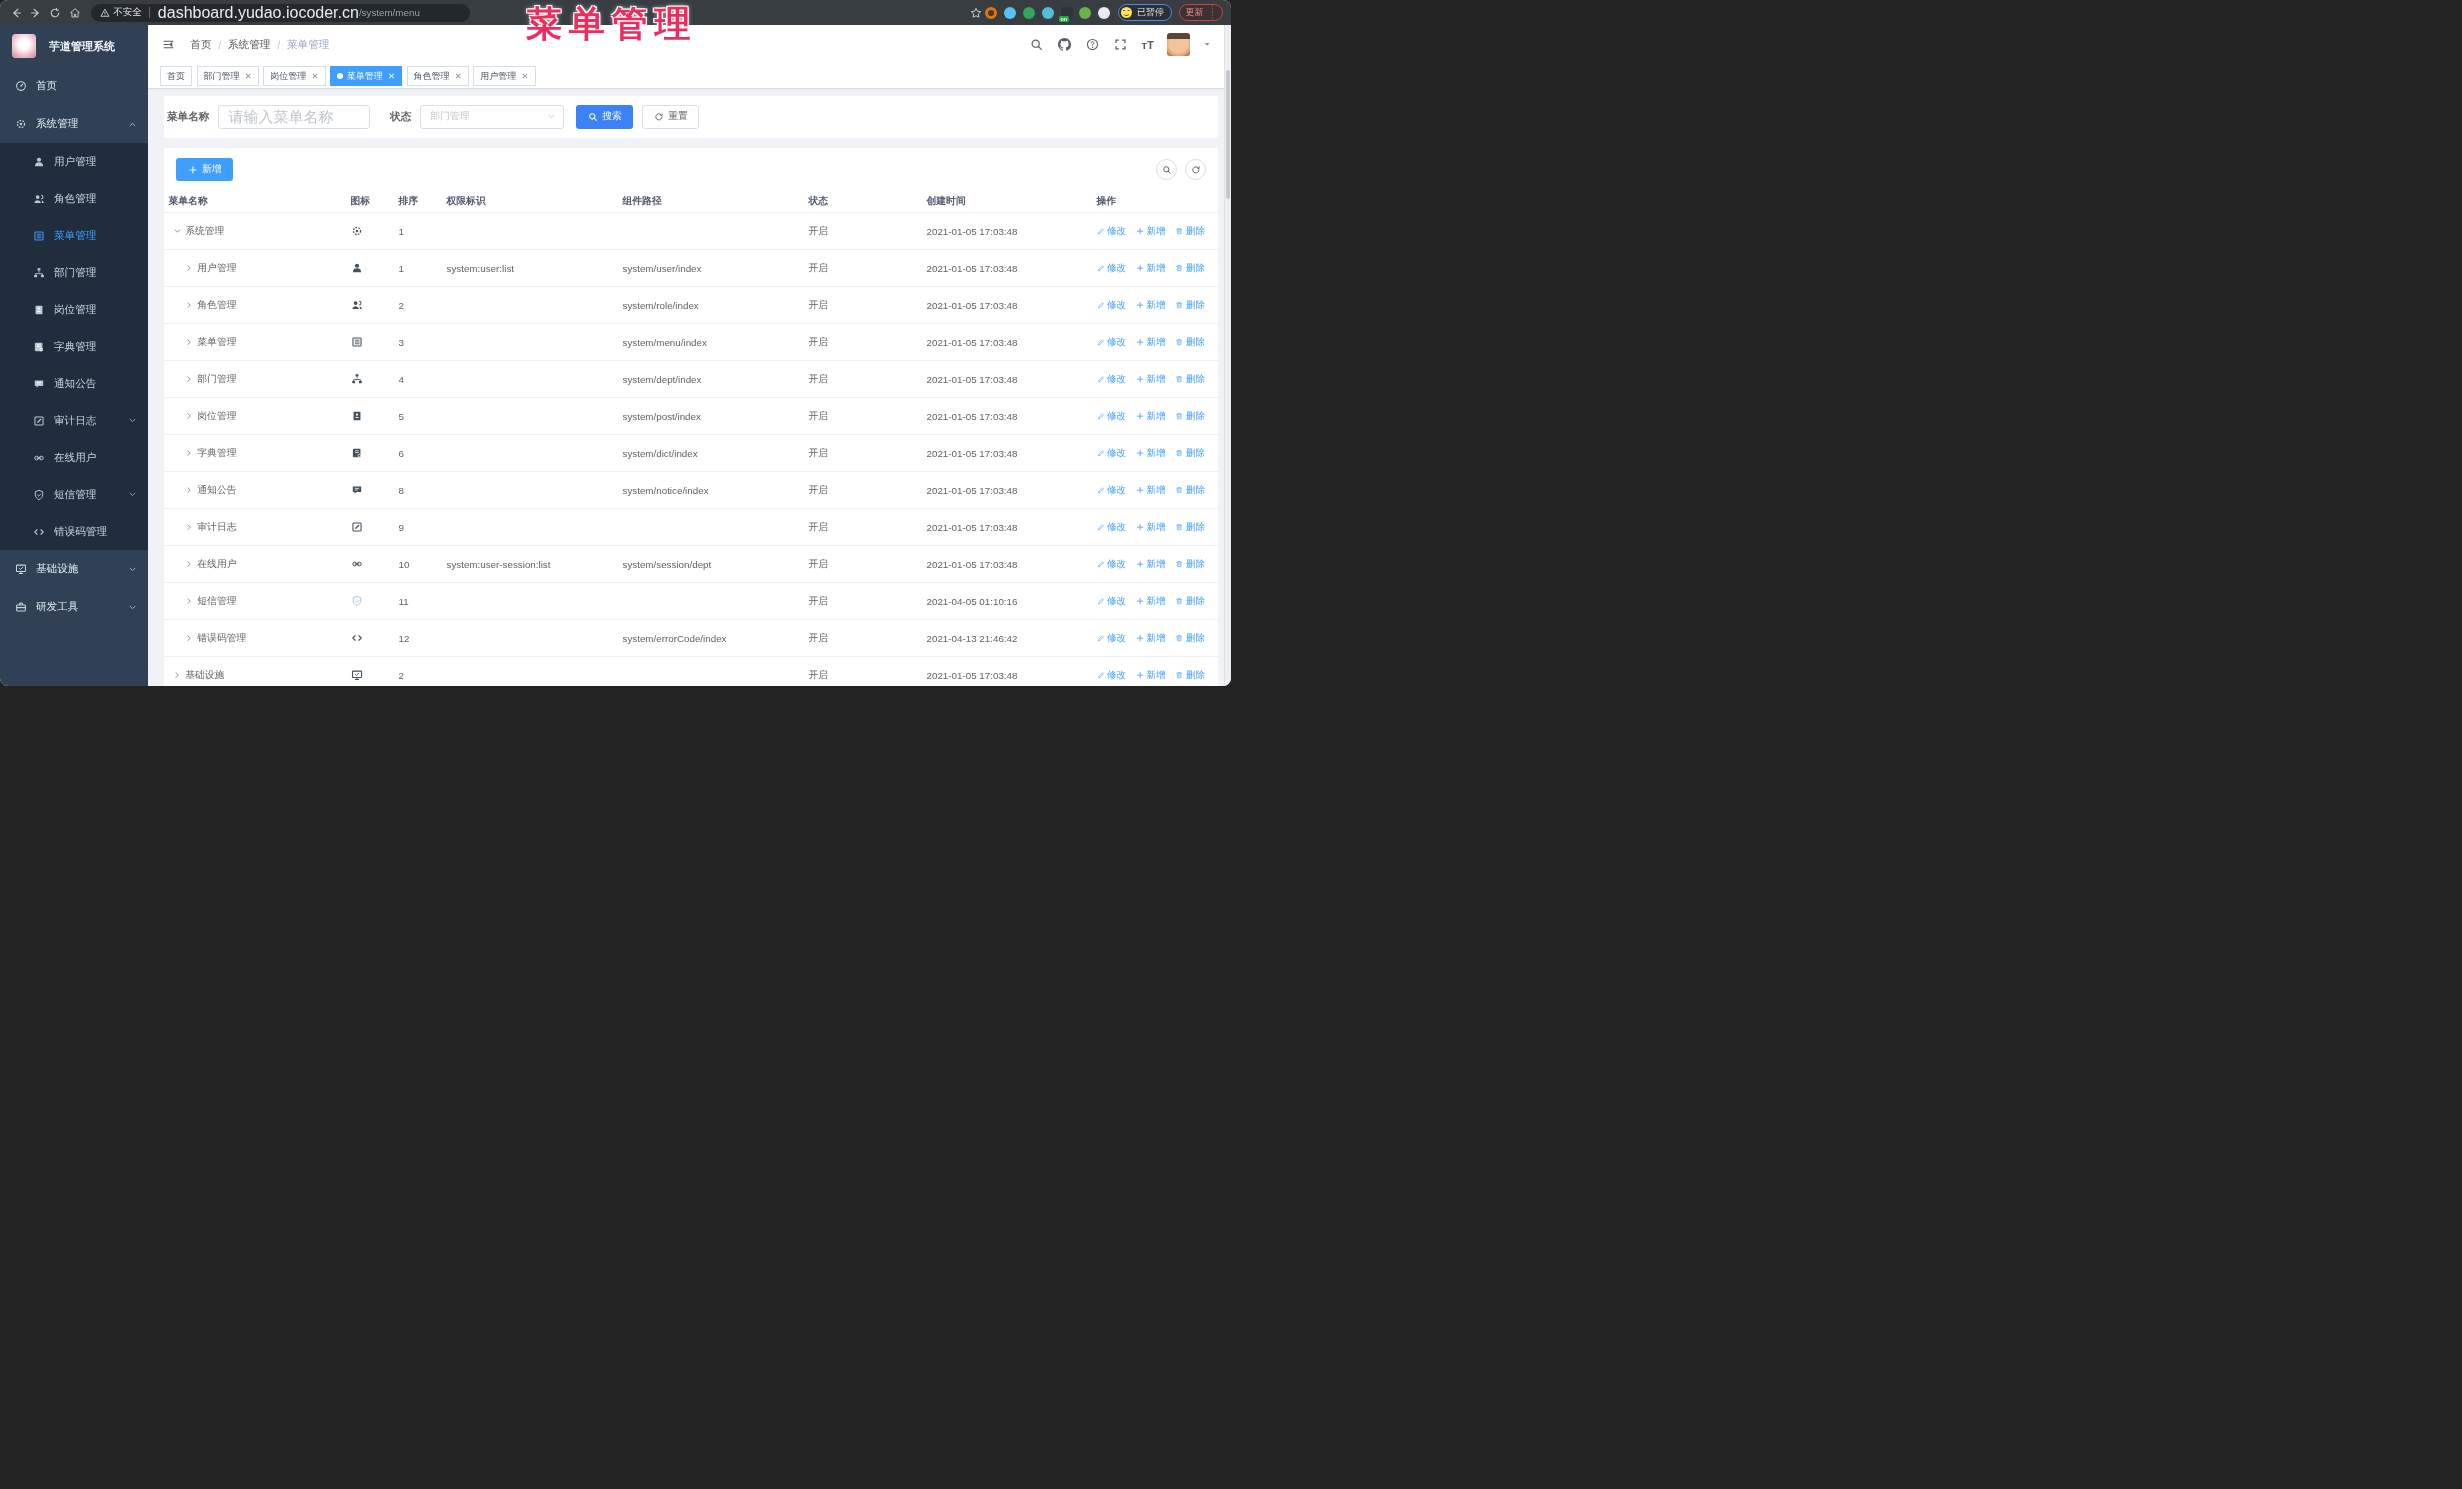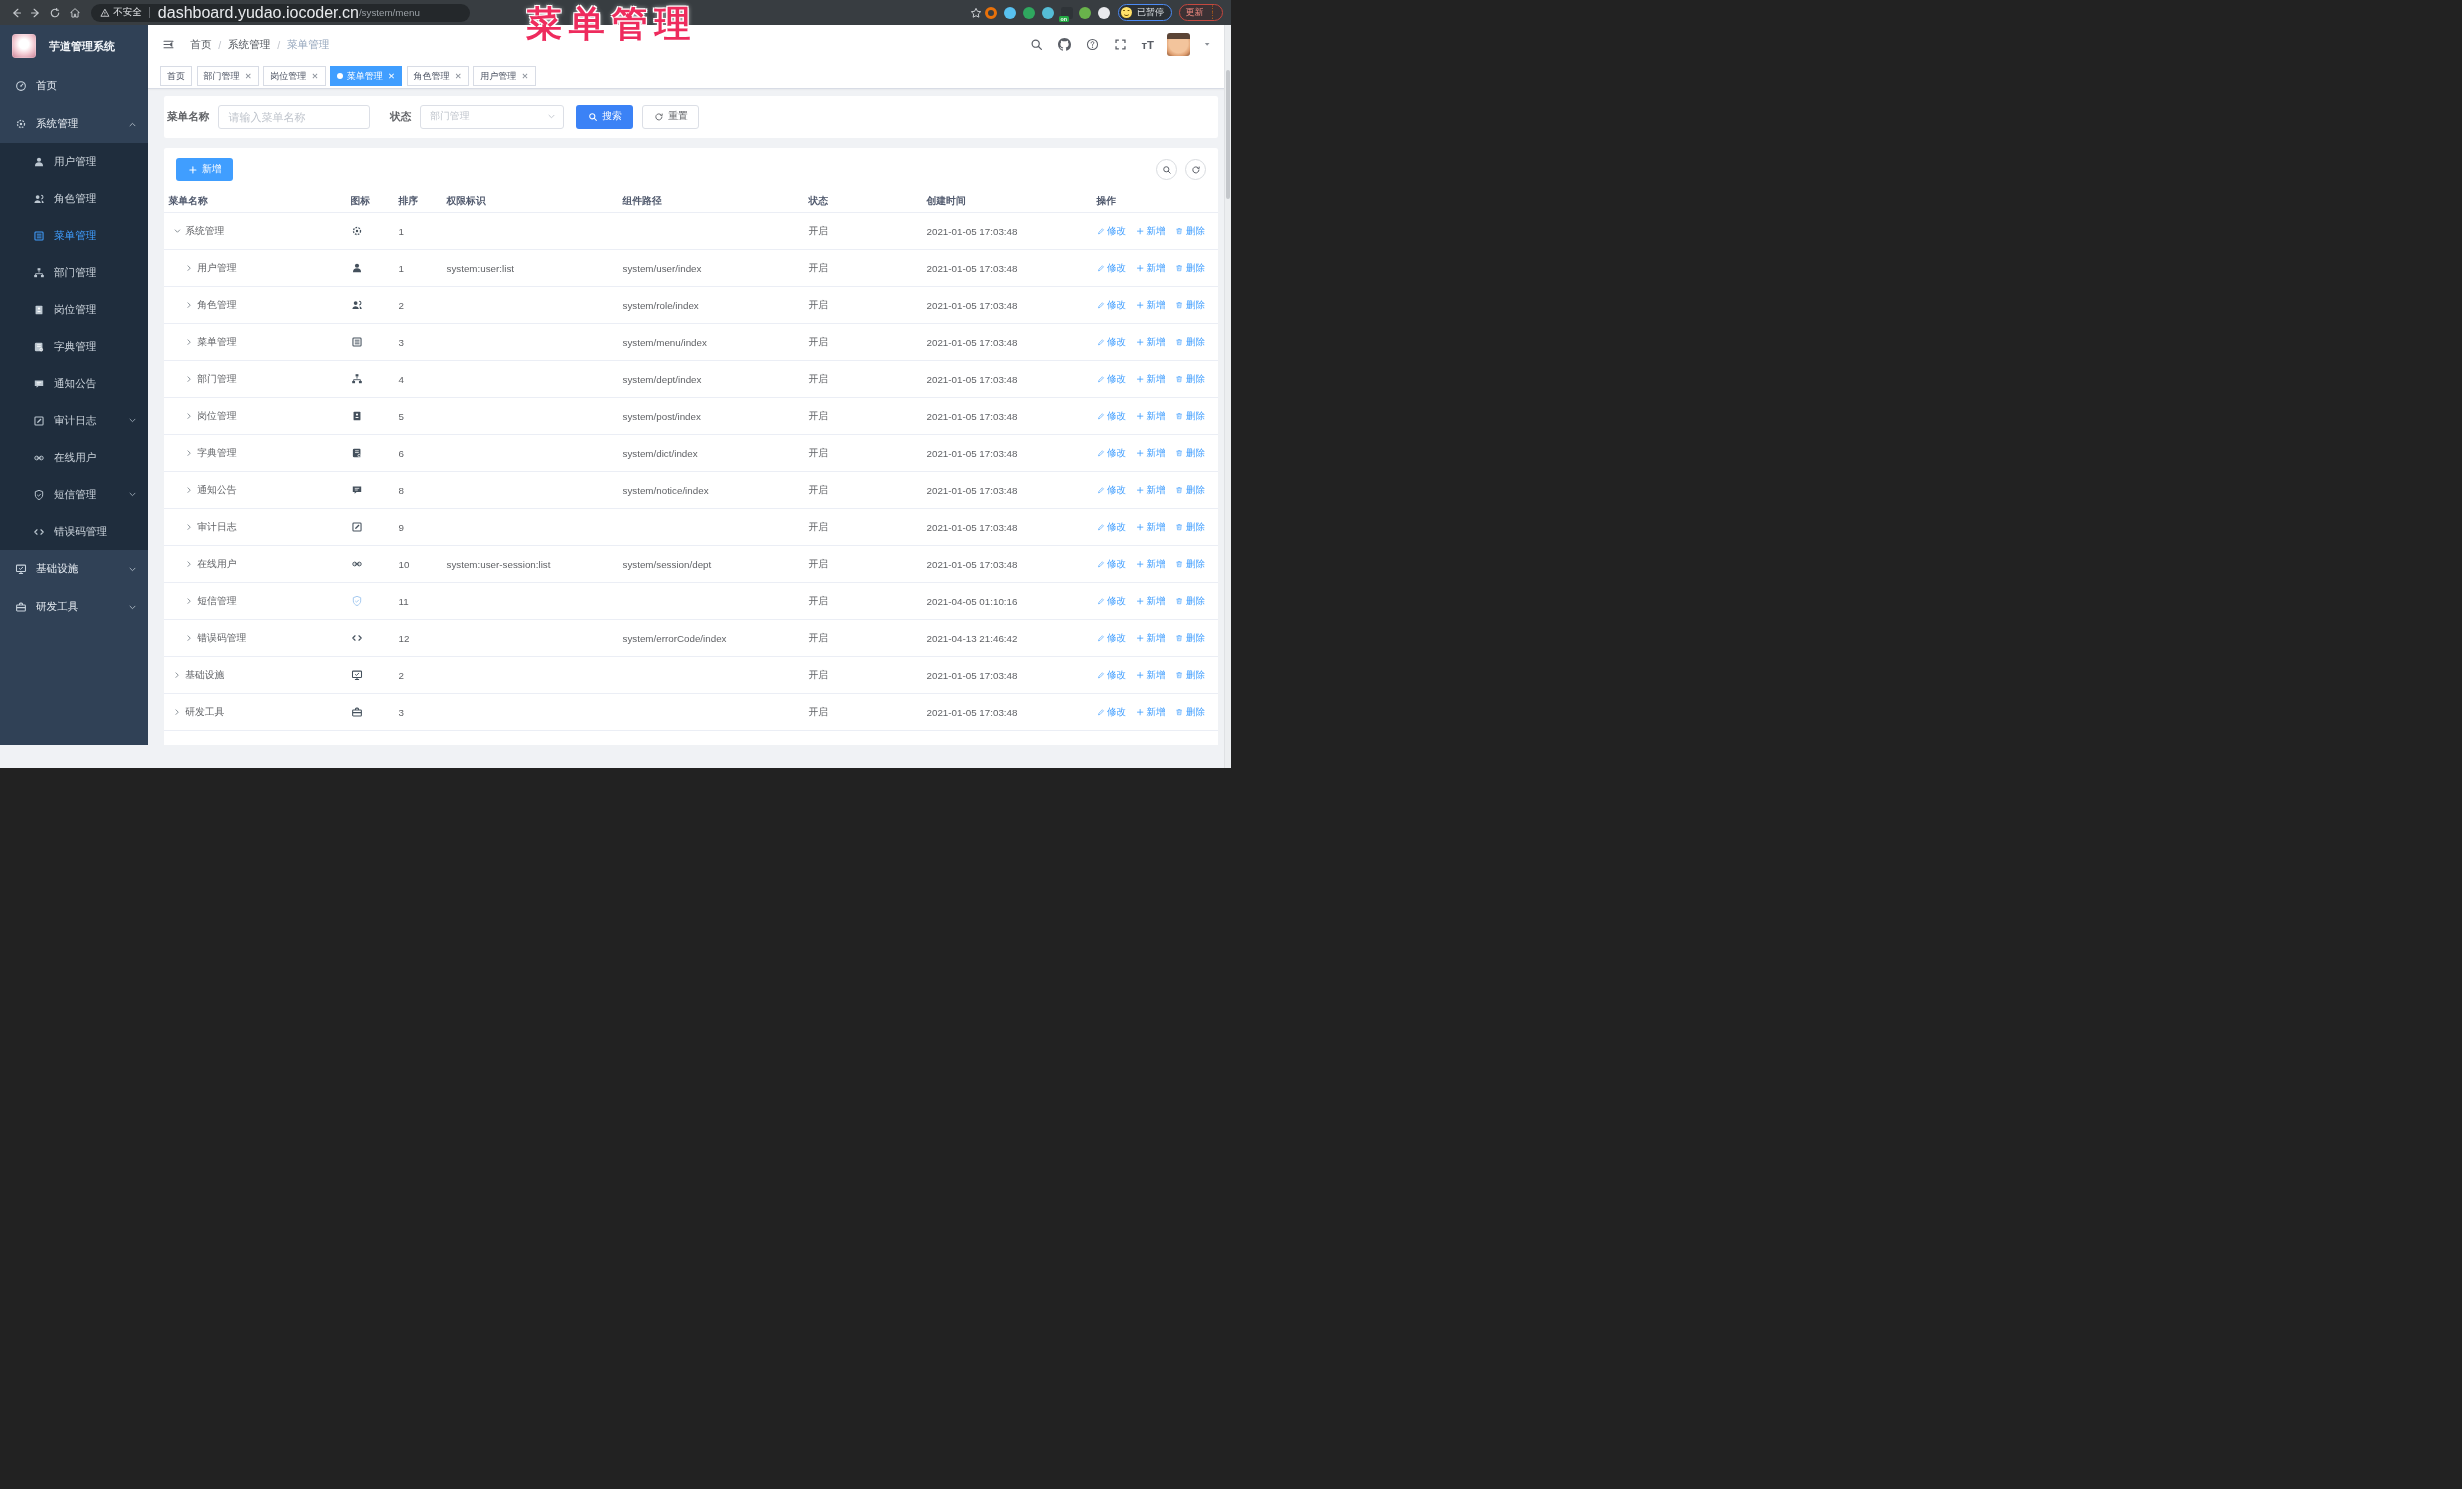--- a/index.html
+++ b/index.html
@@ -1,18 +1,18 @@
 <!DOCTYPE html>
 <html style="font-size:12px"><head>
 <meta charset="utf-8">
 <style>
   * { margin:0; padding:0; box-sizing:border-box; }
   html,body { background:#222; }
   body { font-family:"Liberation Sans", sans-serif; }
-  .page { position:relative; width:1231px; height:768px; background:#f0f2f5; overflow:hidden; }
+  .page { position:relative; width:1231px; height:686px; background:#f0f2f5; overflow:hidden;border-radius:8px; }
 
   
   .browser-bar { height:25px; background:#383d41; display:flex; align-items:center; padding:0 7.6px 0 6px; color:#d6d9dc; }
   .nav-ic { width:19.7px; height:19.7px; display:flex; align-items:center; justify-content:center; color:#c3c7cb; flex:0 0 auto; }
   .nav-ic svg { width:12px; height:12px; }
   .url-pill { flex:0 1 379px; height:18px; margin-left:6px; background:#24282b; border-radius:9px; display:flex; align-items:center; padding:0 9px; overflow:hidden; white-space:nowrap; }
   .url-pill .warn { color:#e8eaed; display:flex; align-items:center; gap:3.8px; font-size:9.5px; }
   .url-pill .warn svg { width:9.8px; height:9.8px; }
   .url-div { width:0.8px; height:10.6px; background:#5f6368; margin:0 7.6px; }
   .url-host { color:#e8eaed; font-size:16px; }
@@ -72,21 +72,21 @@
   .tag { height:19.7px; display:inline-flex; align-items:center; gap:3.8px; border:0.8px solid #d8dce5; background:#fff; color:#495060; font-size:9px; padding:0 6px; cursor:pointer; }
   .tag .dot { width:6px; height:6px; border-radius:50%; background:#fff; display:none; }
   .tag .x { font-size:8.3px; color:#8a9099; margin-left:1.5px; }
   .tag.active { background:#409eff; border-color:#409eff; color:#fff; }
   .tag.active .dot { display:inline-block; }
   .tag.active .x { color:#fff; }
 
   .content { flex:1; padding:6.8px 13px 0 16px; overflow:hidden; }
   .filter-card { background:#fff; height:42px; border-radius:2.3px; display:flex; align-items:center; padding:0 0 0 1.5px; }
   .f-label { font-size:10.6px; color:#606266; font-weight:bold; margin-right:9px; }
-  .f-input { width:152px; height:24px; border:0.8px solid #dcdfe6; border-radius:3px; padding:0 9px; font-size:11px; color:#606266; font-family:"Liberation Sans",sans-serif; outline:none; }
+  .f-input { width:152px; height:24px; border:0.8px solid #dcdfe6; border-radius:3px; padding:0 9px; font-size:15px; color:#606266; font-family:"Liberation Sans",sans-serif; outline:none; }
   .f-input::placeholder { color:#bfc4cc; }
   .f-select { width:144px; height:24px; border:0.8px solid #dcdfe6; border-radius:3px; display:flex; align-items:center; padding:0 7.6px 0 9px; margin-right:12px; cursor:pointer; background:#fff; }
   .f-select .ph { color:#bfc4cc; font-size:9.8px; flex:1; }
   .f-select svg { width:9px; height:9px; color:#c0c4cc; }
   .ml26 { margin-left:19.7px; }
   .btn { height:24px; border-radius:3px; display:inline-flex; align-items:center; gap:4.5px; font-size:9.8px; padding:0 10.6px; cursor:pointer; border:0.8px solid transparent; }
   .btn svg { width:9.8px; height:9.8px; }
   .btn-search { background:#3b82f6; color:#fff; }
   .btn-reset { background:#fff; color:#606266; border-color:#dcdfe6; margin-left:9px; }
 

